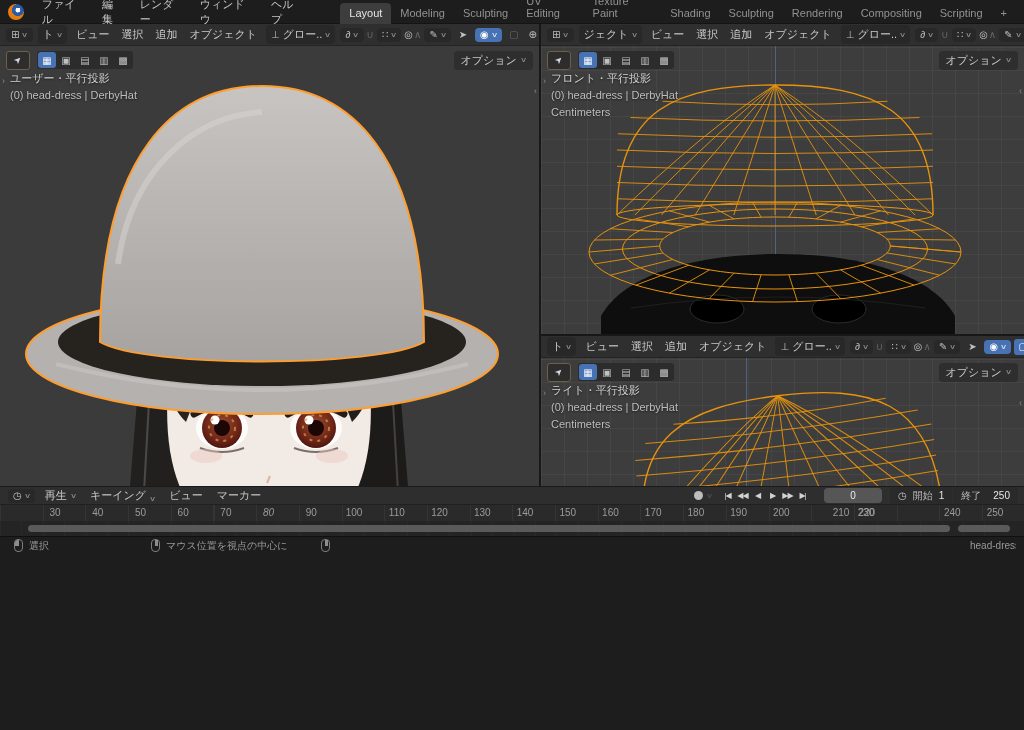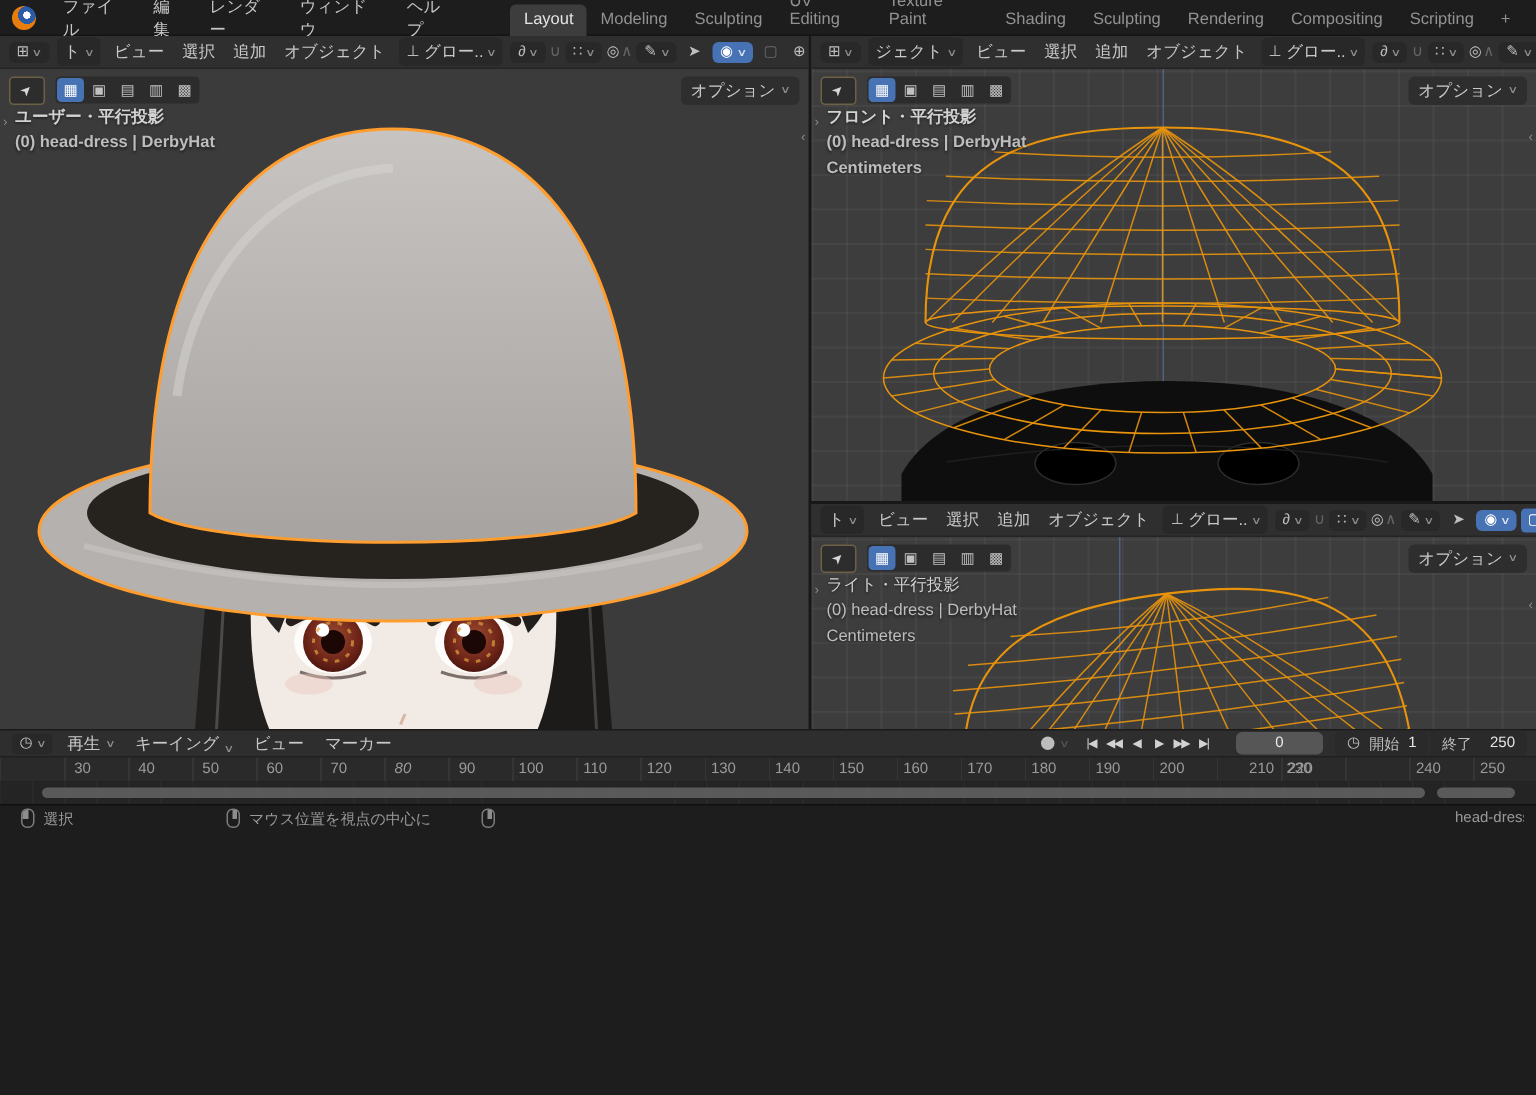--- a/index.html
+++ b/index.html
@@ -50,21 +50,21 @@
     display:flex; align-items:center; gap:7px; z-index:3; }
   .tbtn { width:24px; height:19px; border:1px solid #6d6046; background:#2d2d2d;
     border-radius:3px; display:flex; align-items:center; justify-content:center;
     color:#d8d8d8; font-size:9px; }
   .selgrp { display:flex; background:#2c2c2c; border-radius:3px; padding:1px; gap:1px; }
   .opt-pill { margin-left:auto; background:#2e2e2e; border-radius:4px; padding:2px 7px;
     font-size:11px; color:#c9c9c9; display:flex; align-items:center; gap:4px; }
 
   .vp-label { position:absolute; left:10px; z-index:3; font-size:11px; line-height:1.55;
     color:#bdbdbd; text-shadow:0 1px 2px rgba(0,0,0,.55); pointer-events:none; }
-  .vp-left .vp-label, .vp-rt .vp-label { top:46px;font-weight:bold; }
+  .vp-left .vp-label, .vp-rt .vp-label { top:46px; }
   .vp-rb .vp-label { top:46px; }
   .vp-label .l1 { color:#d2d2d2; }
   .edge { position:absolute; z-index:3; color:#8a8a8a; font-size:9px; }
   .edge.l { left:2px; top:52px; }
   .edge.r { right:2px; top:62px; }
   .vp svg.scene, .axis { position:absolute; left:0; top:0; z-index:1; }
   .axis { width:1px; height:100%; background:#5a7cb0; opacity:.6; }
 
   
   .tl-header { height:18px; background:#2e2e2e; border-top:1px solid #1a1a1a;

